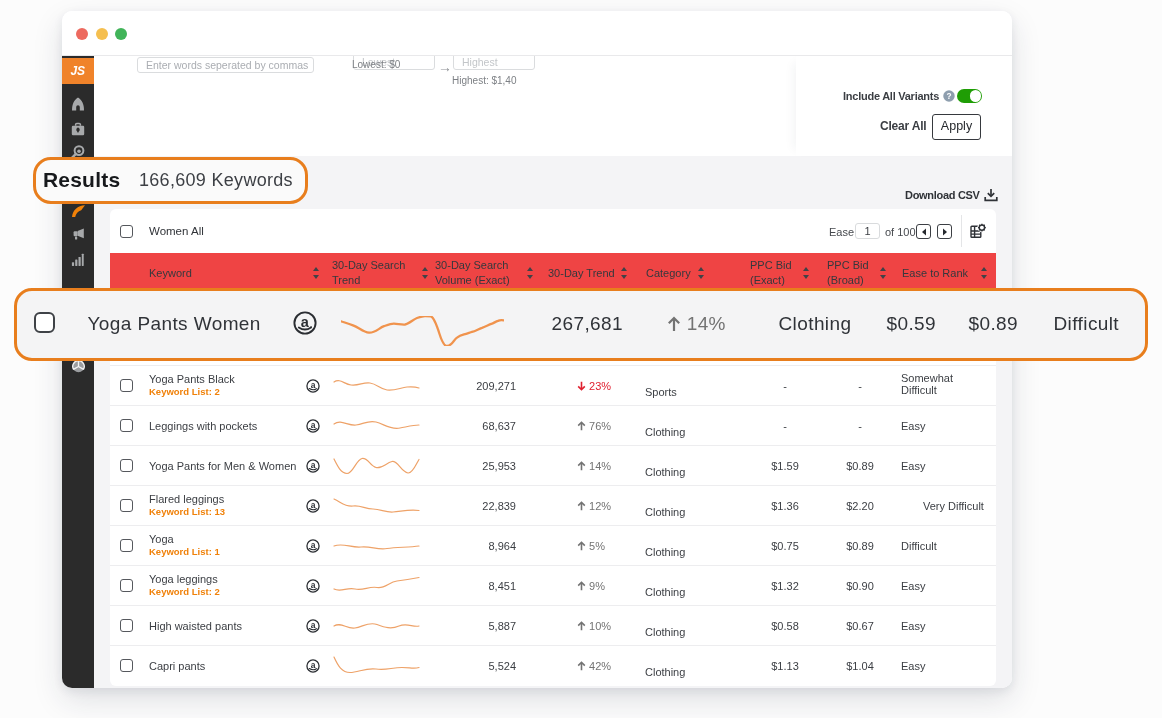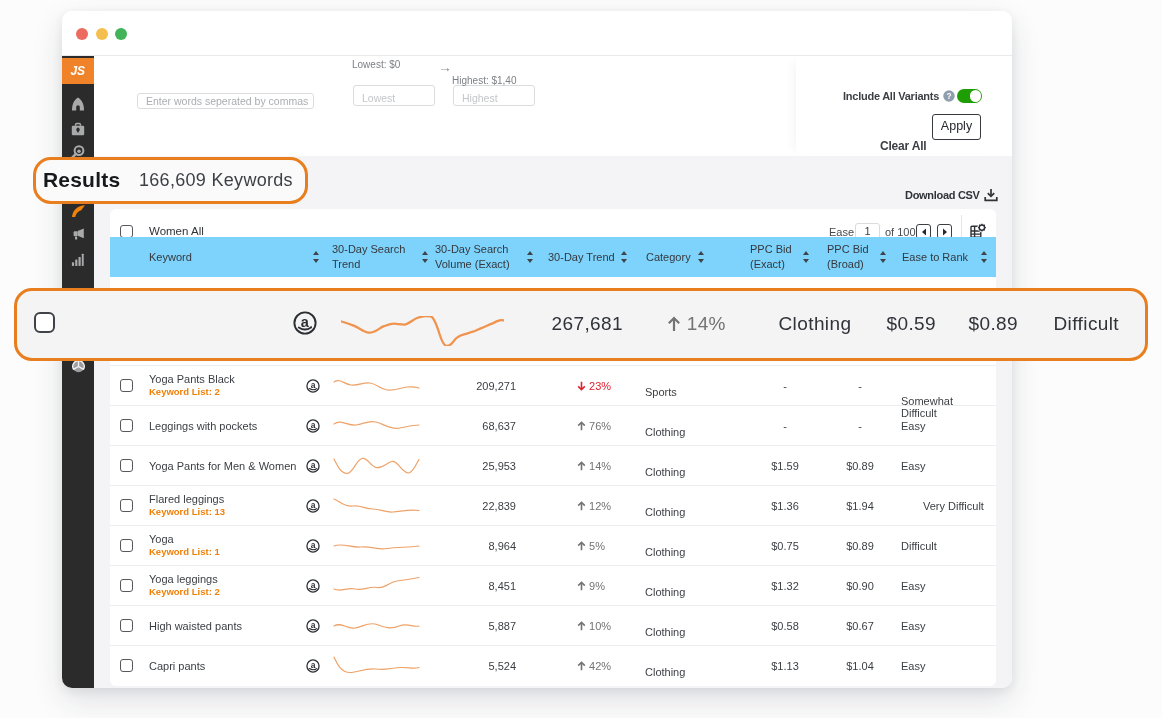--- a/index.html
+++ b/index.html
@@ -5,28 +5,28 @@
 * { margin:0; padding:0; box-sizing:border-box; }
 html,body { width:1162px; height:718px; background:#fcfcfc; font-family:"Liberation Sans",sans-serif; overflow:hidden; position:relative; }
 .abs { position:absolute; }
 .win { position:absolute; left:62px; top:11px; width:950px; height:677px; background:#fff; border-radius:10px; box-shadow:0 12px 30px rgba(30,35,60,.13), 0 3px 10px rgba(30,35,60,.08); }
 .winclip { position:absolute; left:0; top:0; width:950px; height:677px; border-radius:10px; overflow:hidden; }
 .topbar { position:absolute; left:0; top:0; width:950px; height:45px; background:#fff; border-bottom:1px solid #e9e9eb; z-index:5; }
 .dot { position:absolute; top:17px; width:12px; height:12px; border-radius:50%; }
 .sidebar { position:absolute; left:0; top:45px; width:31.5px; height:632px; background:#2b2b2b; }
 .jsbox { position:absolute; left:0; top:0; width:31.5px; height:26px; background:#f0832a; color:#fff; font-weight:bold; font-style:italic; font-size:12px; text-align:center; line-height:26px; }
 
-.inp { position:absolute; border:1px solid #dadcde; border-radius:3px; background:#fff; color:#aaadb2; font-size:10.5px; padding-left:8px;margin-top:36px; }
+.inp { position:absolute; border:1px solid #dadcde; border-radius:3px; background:#fff; color:#aaadb2; font-size:10.5px; padding-left:8px; }
 .sublab { position:absolute; font-size:10px; color:#7d8085; }
 .semib { font-weight:bold; color:#3b3e43; font-size:12px; }
 
 .grayband { position:absolute; left:31.5px; top:145px; width:918.5px; height:532px; background:#f4f4f6; }
 .card { position:absolute; left:48px; top:198px; width:886px; height:477px; background:#fff; border-radius:6px; }
 .cb { position:absolute; width:13px; height:13px; border:1.5px solid #55585d; border-radius:3px; background:#fff; }
-.hdr { position:absolute; left:0; top:28px; width:886px; height:40px; background:#7dd3fc; }
+.hdr { position:absolute; left:0; top:44px; width:886px; height:40px; background:#ef4444; }
 .hl { position:absolute; font-size:11px; font-weight:normal; letter-spacing:0; color:#35383d; line-height:15px; }
 .row { position:absolute; left:0; width:886px; height:40px; border-top:1px solid #ededef; font-size:11px; color:#3b3e43; }
 .kw { position:absolute; left:39px; font-weight:normal; color:#3b3e43; }
 .kl { font-size:9.5px; color:#f08109; font-weight:bold; }
 .vol { position:absolute; left:320px; width:86px; text-align:right; top:14px; }
 .trend { position:absolute; left:467px; top:14px; }
 .green { color:#737373; }
 .red { color:#e02130; }
 .catg { position:absolute; left:535px; top:20px; }
 .ppc1 { position:absolute; left:645px; width:60px; text-align:center; top:14px; }
@@ -99,21 +99,21 @@
   <div class="sublab" style="left:390px; top:64px;">Highest: $1,40</div>
   <div class="abs" style="left:734px; top:45px; width:216px; height:100px; background:#fff; box-shadow:-9px 0 10px -7px rgba(40,45,60,0.06);"></div>
   <div class="abs semib" style="left:781px; top:79px; font-size:11px; letter-spacing:-0.25px;">Include All Variants</div>
   <svg class="abs" style="left:880.5px; top:79px;" width="12" height="12" viewBox="0 0 13 13">
         <circle cx="6.5" cy="6.5" r="6.2" fill="#8e9eae"></circle>
         <text x="6.5" y="9.6" font-size="9" font-weight="bold" fill="#fff" text-anchor="middle" font-family="Liberation Sans">?</text>
       </svg>
   <div class="abs" style="left:895px; top:78px; width:25px; height:13.5px; background:#1f9d05; border-radius:7px;">
         <div class="abs" style="left:12.5px; top:1px; width:11.5px; height:11.5px; background:#fff; border-radius:50%;"></div>
       </div>
-  <div class="abs semib" style="left:818px; top:108px; font-size:12px; letter-spacing:-0.2px;margin-top:20px;">Clear All</div>
+  <div class="abs semib" style="left:818px; top:108px; font-size:12px; letter-spacing:-0.2px;">Clear All</div>
   <div class="abs" style="left:870px; top:103px; width:49px; height:26px; border:1.5px solid #36393e; border-radius:3px; text-align:center; line-height:23px; font-size:12.5px; color:#26292e;">Apply</div>
 
   <div class="abs semib" style="left:843px; top:178px; color:#2f3237; font-size:11px; letter-spacing:-0.3px;">Download CSV</div>
   <svg class="abs" style="left:922px; top:177px;" width="14" height="14" viewBox="0 0 14 14">
         <g stroke="#2f3237" stroke-width="1.7" fill="none">
           <path d="M7 1 V8"></path>
           <path d="M3.8 5.2 L7 8.4 L10.2 5.2"></path>
           <path d="M1.2 9 V12.3 H12.8 V9"></path>
         </g>
       </svg>
@@ -176,21 +176,21 @@
       <svg class="spark" width="87" height="24" viewBox="0 0 87 24">
             <path d="M1 8 C7 4 11 10 18 11 C26 12 30 8 37 9 C44 10 47 15 54 16 C61 17 67 14 74 13 C80 12.5 83 13 86 14" fill="none" stroke="#eea268" stroke-width="1.2" stroke-linecap="round"></path>
           </svg>
       <div class="vol">209,271</div>
       <div class="trend red"><svg class="tarrow" width="9" height="10" viewBox="0 0 9 10">
               <path d="M4.5 0.7 V8.4 M1.2 5.4 L4.5 8.7 L7.8 5.4" stroke="currentColor" stroke-width="1.6" fill="none"></path>
             </svg> 23%</div>
       <div class="catg">Sports</div>
       <div class="ppc1">-</div>
       <div class="ppc2">-</div>
-      <div class="ease" style="top:6px;margin-top:23px;">Somewhat<br>Difficult</div>
+      <div class="ease" style="top:6px;">Somewhat<br>Difficult</div>
     </div>
     <div class="row" style="top:196px;">
       <div class="cb" style="left:10px; top:13px;"></div>
       <div class="kw" style="top:14px;">Leggings with pockets</div>
       <svg class="amz" style="left:196px; top:13px;" width="14" height="14" viewBox="0 0 24 24">
             <circle cx="12" cy="12" r="10.4" fill="none" stroke="#2b2e33" stroke-width="2.2"></circle>
             <text x="12" y="16" font-size="14.5" font-weight="bold" font-family="Liberation Sans" text-anchor="middle" fill="#2b2e33">a</text>
             <path d="M5.8 16.4 Q12 20.4 17.8 16.6" fill="none" stroke="#2b2e33" stroke-width="2" stroke-linecap="round"></path>
           </svg>
       <svg class="spark" width="87" height="24" viewBox="0 0 87 24">
@@ -235,21 +235,21 @@
           </svg>
       <svg class="spark" width="87" height="24" viewBox="0 0 87 24">
             <path d="M1 5 C8 8 12 13 20 12 C28 11 32 15 40 15 C48 15 52 18.5 60 18 C68 17.5 76 15 86 16.5" fill="none" stroke="#eea268" stroke-width="1.2" stroke-linecap="round"></path>
           </svg>
       <div class="vol">22,839</div>
       <div class="trend green"><svg class="tarrow" width="9" height="10" viewBox="0 0 9 10">
               <path d="M4.5 9.3 V1.6 M1.2 4.6 L4.5 1.3 L7.8 4.6" stroke="currentColor" stroke-width="1.6" fill="none"></path>
             </svg> 12%</div>
       <div class="catg">Clothing</div>
       <div class="ppc1">$1.36</div>
-      <div class="ppc2">$1.94</div>
+      <div class="ppc2">$2.20</div>
       <div class="ease" style="top:14px;margin-left:22px;">Very Difficult</div>
     </div>
     <div class="row" style="top:316px;">
       <div class="cb" style="left:10px; top:13px;"></div>
       <div class="kw" style="top:7px;">Yoga<br><span class="kl">Keyword List: 1</span></div>
       <svg class="amz" style="left:196px; top:13px;" width="14" height="14" viewBox="0 0 24 24">
             <circle cx="12" cy="12" r="10.4" fill="none" stroke="#2b2e33" stroke-width="2.2"></circle>
             <text x="12" y="16" font-size="14.5" font-weight="bold" font-family="Liberation Sans" text-anchor="middle" fill="#2b2e33">a</text>
             <path d="M5.8 16.4 Q12 20.4 17.8 16.6" fill="none" stroke="#2b2e33" stroke-width="2" stroke-linecap="round"></path>
           </svg>
@@ -328,20 +328,21 @@
   </div>
  </div>
 </div>
 
 <div class="callout" style="left:33px; top:157px; width:275px; height:47px; background:#fafafa;">
   <span class="abs" style="left:7px; top:8px; font-size:21px; font-weight:bold; letter-spacing:0.2px; color:#17191c;">Results</span>
   <span class="abs" style="left:103px; top:9.5px; font-size:18px; letter-spacing:0.3px; color:#3c3f44;">166,609 Keywords</span>
 </div>
 <div class="callout" style="left:14px; top:288px; width:1134px; height:73px; background:#f4f4f5; font-size:19px; letter-spacing:0.4px; color:#303338;">
   <div class="abs" style="left:17px; top:20.5px; width:21px; height:21px; border:2px solid #3f4247; border-radius:6px; background:#fff;"></div>
+  <span class="abs" style="left:70.5px; top:21.5px;">Yoga Pants Women</span>
   <svg class="abs" style="left:275.5px; top:20px;" width="24" height="24" viewBox="0 0 24 24">
       <circle cx="12" cy="12" r="10.6" fill="none" stroke="#2b2e33" stroke-width="1.9"></circle>
       <text x="12" y="16" font-size="14.5" font-weight="bold" font-family="Liberation Sans" text-anchor="middle" fill="#2b2e33">a</text>
       <path d="M5.8 16.4 Q12 20.6 18 16.4" fill="none" stroke="#2b2e33" stroke-width="1.8" stroke-linecap="round"></path>
       <path d="M18.6 17.3 L19 15.2 L16.9 15.7 Z" fill="#2b2e33"></path>
     </svg>
   <svg class="abs" style="left:323.5px; top:24.5px;" width="163" height="30" viewBox="0 0 163 30">
       <path d="M0 5.3 C4 6.6 8 7.8 12 9.3 C18 11.5 22 16 28 16.7 C34 17.2 38 12 43 10.2 C47 8.8 50 7.6 53 7.7 C57 7.9 61 8.8 64 8.5 C68 8 72 3.5 76 2 C79 1 82 0 84 0 C86 0 88 0 90 0.4 C93 1.5 95 8 97 13.4 C99 19 101 28.3 105 29.8 C107.5 30.3 109 29 110 28.1 C112 26.5 114 23 116 21.6 C118 20 120.5 19 123 18.3 C126 17.6 128.5 16.6 131 15.9 C134.5 15 137.5 13 141 11.8 C144.5 10.5 147.5 9 151 7.7 C153.5 6.6 155 5.5 157 4.9 C159 3.9 161 4 163 4.4" fill="none" stroke="#f0934d" stroke-width="2.3" stroke-linecap="round"></path>
     </svg>
   <span class="abs" style="left:534.5px; top:21.5px;">267,681</span>

